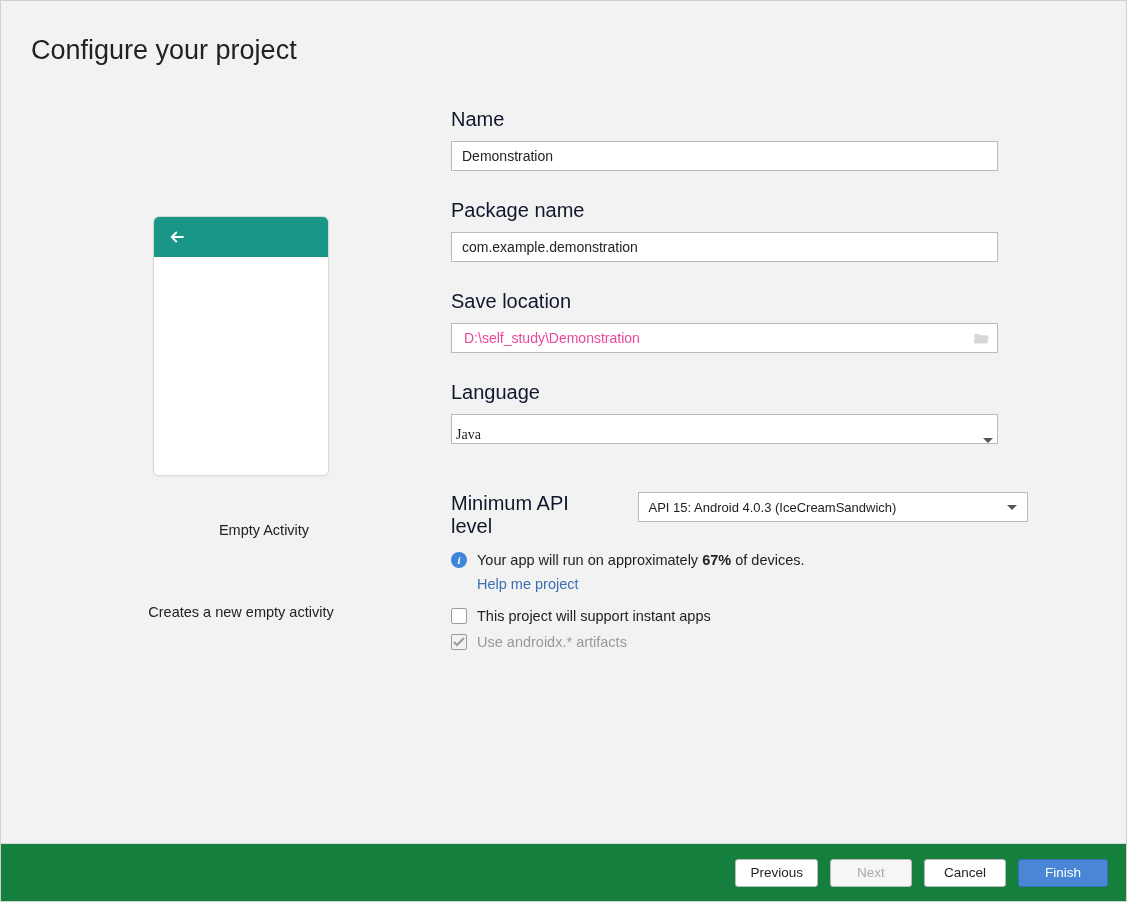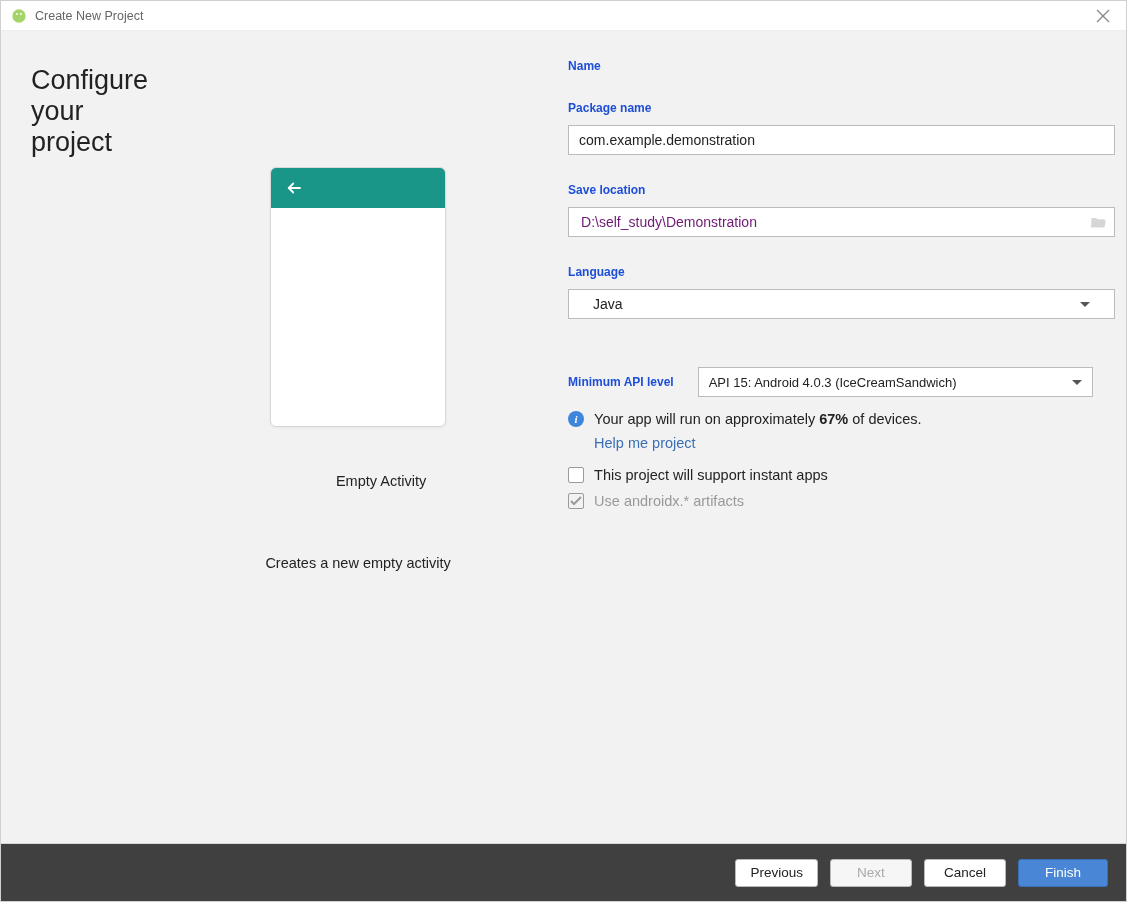--- a/index.html
+++ b/index.html
@@ -34,21 +34,21 @@
   .titlebar .app-icon svg { width: 16px; height: 16px; }
   .titlebar .spacer { flex: 1; }
   .titlebar .close-icon {
     width: 14px; height: 14px; margin-right: 6px;
     color: #888;
     display: flex; align-items: center; justify-content: center;
   }
   .content {
     flex: 1;
     padding: 28px 30px 0 30px;
-    display: flex; flex-direction: row;
+    display: flex; flex-direction: column;
   }
   .page-title {
     font-size: 27px;
     color: #222;
     font-weight: 400;
     margin: 6px 0 42px 0;
   }
   .body {
     display: flex;
     flex: 1;
@@ -85,24 +85,23 @@
     color: #222;
     text-align: center;
   }
   .right-pane {
     flex: 1;
     padding-right: 68px;
   }
   .form-group { margin-bottom: 28px; }
   .form-label {
     display: block;
-    font-size: 12px;
-    color: #1d4ed8;
+    font-size: 20px;
+    color: #0f172a;
     margin-bottom: 10px;
-    font-weight: bold;
   }
   .text-input {
     width: 547px;
     height: 30px;
     border: 1px solid #bbb;
     background: #fff;
     padding: 0 10px;
     font-size: 14px;
     font-family: inherit;
     color: #222;
@@ -110,37 +109,38 @@
   }
   .input-with-icon {
     width: 547px; height: 30px;
     border: 1px solid #bbb;
     background: #fff;
     display: flex; align-items: center;
     padding: 0 8px 0 10px;
   }
   .input-with-icon input {
     border: none; outline: none; flex: 1;
-    font-size: 14px; font-family: inherit; color: #701a75;
+    font-size: 14px; font-family: inherit; color: #ec4899;
     background: transparent;
   }
   .folder-icon { width: 16px; height: 14px; color: #bdbdbd; }
   .select-box {
     width: 547px; height: 30px;
     border: 1px solid #bbb;
     background: #fff;
-    display: flex; align-items: center;
-    padding: 0 24px;
+    display: flex; align-items: flex-end;
+    padding: 0 4px;
     justify-content: space-between;
     cursor: default;
+    font-family: Liberation Serif, serif;
   }
   .select-box span { font-size: 14px; }
   .caret { width: 0; height: 0; border-left: 5px solid transparent; border-right: 5px solid transparent; border-top: 5px solid #555; }
   .api-row {
-    display: flex; align-items: center;
+    display: flex; 
     margin-top: 48px;
     margin-bottom: 14px;
   }
   .api-row .form-label { margin: 0; margin-right: 24px; }
   .api-select {
     width: 395px; height: 30px;
     border: 1px solid #bbb;
     background: #fff;
     display: flex; align-items: center; justify-content: space-between;
     padding: 0 10px;
@@ -178,21 +178,21 @@
     margin-right: 10px;
     display: flex; align-items: center; justify-content: center;
   }
   .checkbox.disabled { background: #f2f2f2; }
   .checkbox svg { width: 12px; height: 10px; color: #9b9b9b; display: none; }
   .checkbox.checked svg { display: block; }
   .check-row.disabled { color: #999; }
   .footer {
     height: 58px;
     border-top: 1px solid #d6d6d6;
-    background: #404040;
+    background: #15803d;
     display: flex; align-items: center; justify-content: flex-end;
     padding: 0 18px;
     gap: 12px;
   }
   .btn {
     height: 28px;
     min-width: 82px;
     padding: 0 14px;
     border: 1px solid #b9b9b9;
     background: #fff;
@@ -207,37 +207,20 @@
     background: #4a86d6;
     border: 1px solid #3a6fb9;
     color: #fff;
     min-width: 90px;
   }
 </style>
 </head>
 <body>
 
 <div class="window">
-  <div class="titlebar">
-    <span class="app-icon">
-      <svg viewBox="0 0 24 24">
-          <circle cx="12" cy="12" r="10" fill="#a5d46a"></circle>
-          <circle cx="9" cy="9" r="1.5" fill="#fff"></circle>
-          <circle cx="15" cy="9" r="1.5" fill="#fff"></circle>
-        </svg>
-    </span>
-    <span>Create New Project</span>
-    <span class="spacer"></span>
-    <span class="close-icon">
-      <svg viewBox="0 0 14 14" stroke="currentColor" stroke-width="1.2">
-          <line x1="1" y1="1" x2="13" y2="13"></line>
-          <line x1="13" y1="1" x2="1" y2="13"></line>
-        </svg>
-    </span>
-  </div>
 
   <div class="content">
     <div class="page-title">Configure your project</div>
 
     <div class="body">
 
       <div class="left-pane">
         <div class="phone-preview">
           <div class="phone-appbar">
             <svg viewBox="0 0 24 24" fill="none" stroke="currentColor" stroke-width="2.4" stroke-linecap="round" stroke-linejoin="round">
@@ -246,20 +229,21 @@
               </svg>
           </div>
         </div>
         <div class="preview-label">Empty Activity</div>
         <div class="preview-desc">Creates a new empty activity</div>
       </div>
 
       <div class="right-pane">
         <div class="form-group">
           <label class="form-label">Name</label>
+          <input class="text-input" type="text" value="Demonstration" style="">
         </div>
 
         <div class="form-group">
           <label class="form-label">Package name</label>
           <input class="text-input" type="text" value="com.example.demonstration" style="">
         </div>
 
         <div class="form-group">
           <label class="form-label">Save location</label>
           <div class="input-with-icon">

